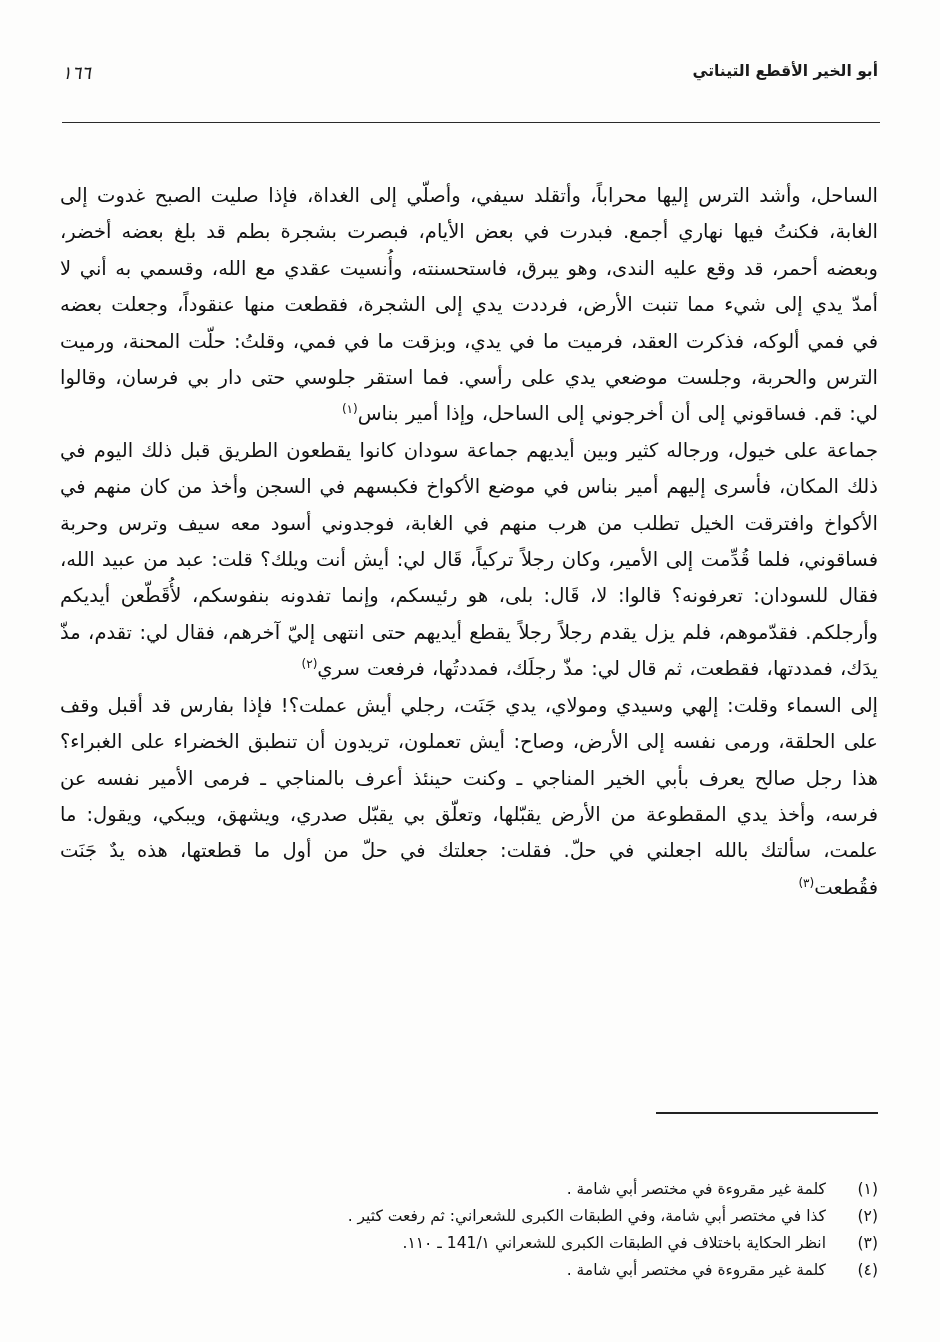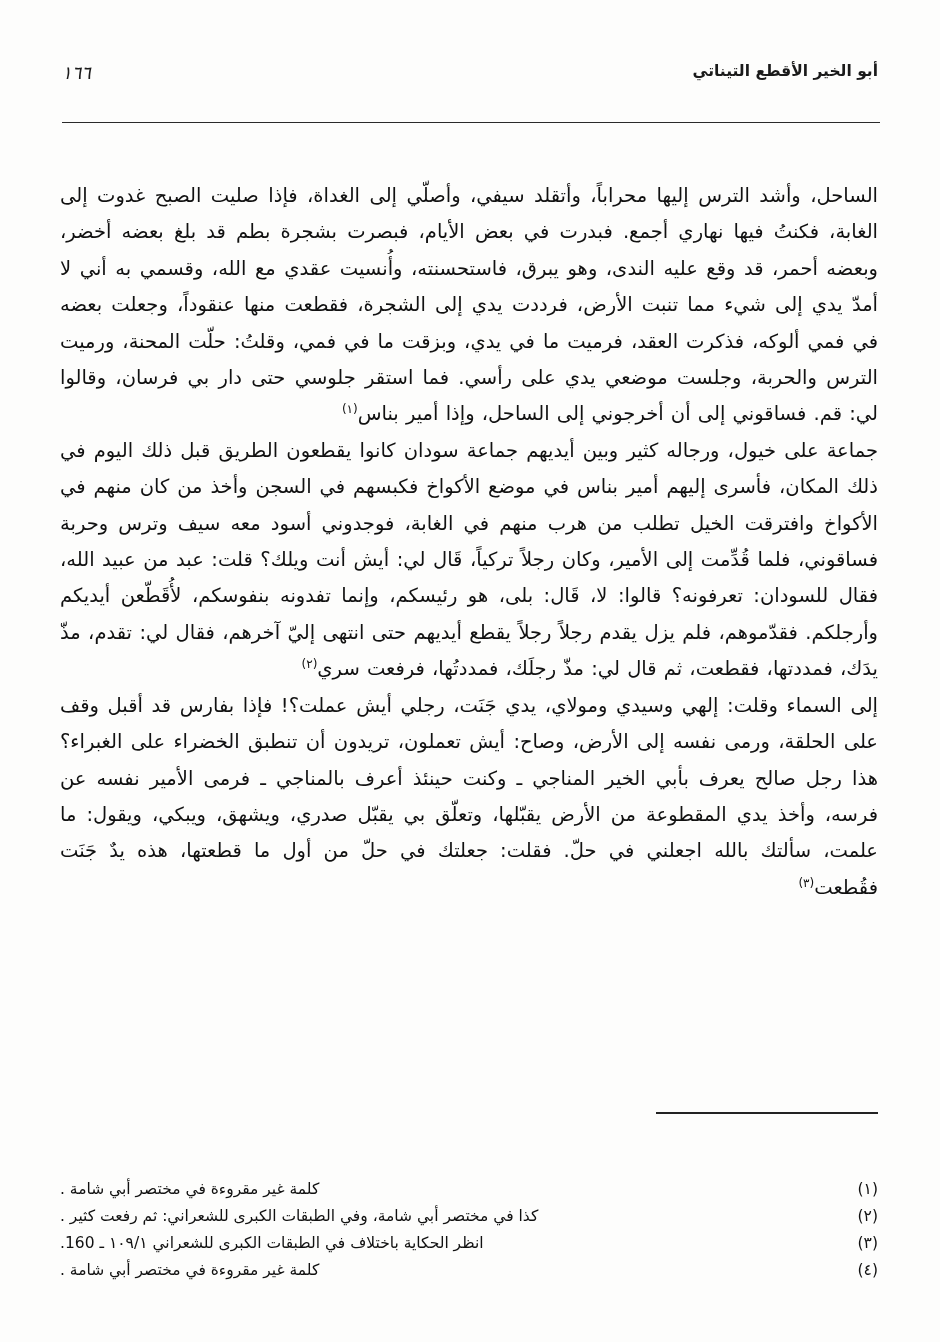--- a/index.html
+++ b/index.html
@@ -102,21 +102,21 @@
     justify-content: flex-start;
     align-items: baseline;
   }
   .footnote .marker {
     flex: 0 0 46px;
     text-align: right;
     padding-left: 6px;
   }
   .footnote .fn-text {
     flex: 1 1 auto;
-    text-align: left;
+    text-align: right;
   }
 </style>
 </head>
 <body>
 
 <div class="page">
 
   <div class="header">
     <span class="running-title">أبو الخير الأقطع التيناتي</span>
     <span class="page-number">١٦٦</span>
@@ -136,21 +136,21 @@
     <div class="footnote">
       <span class="marker">(١)</span>
       <span class="fn-text">كلمة غير مقروءة في مختصر أبي شامة .</span>
     </div>
     <div class="footnote">
       <span class="marker">(٢)</span>
       <span class="fn-text">كذا في مختصر أبي شامة، وفي الطبقات الكبرى للشعراني: ثم رفعت كثير .</span>
     </div>
     <div class="footnote">
       <span class="marker">(٣)</span>
-      <span class="fn-text">انظر الحكاية باختلاف في الطبقات الكبرى للشعراني ١٠٩/١ ـ 160.</span>
+      <span class="fn-text">انظر الحكاية باختلاف في الطبقات الكبرى للشعراني 141/١ ـ ١١٠.</span>
     </div>
     <div class="footnote">
       <span class="marker">(٤)</span>
       <span class="fn-text">كلمة غير مقروءة في مختصر أبي شامة .</span>
     </div>
   </div>
 
 </div>
 
 </body></html>

